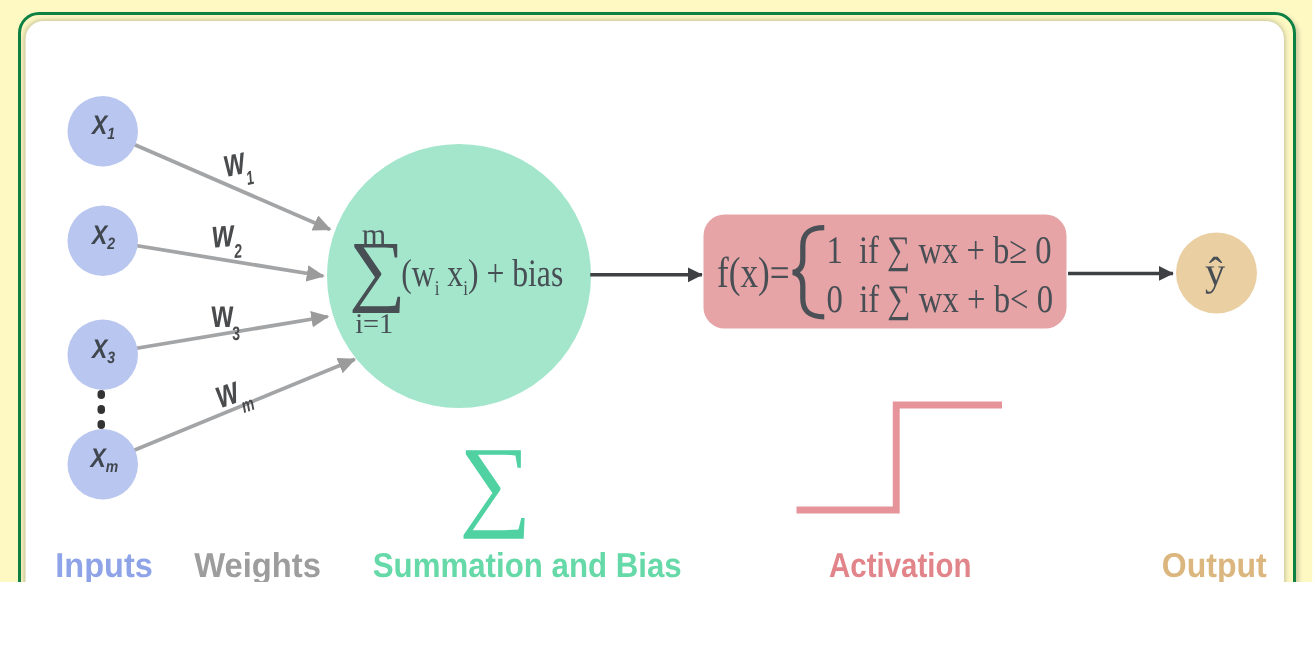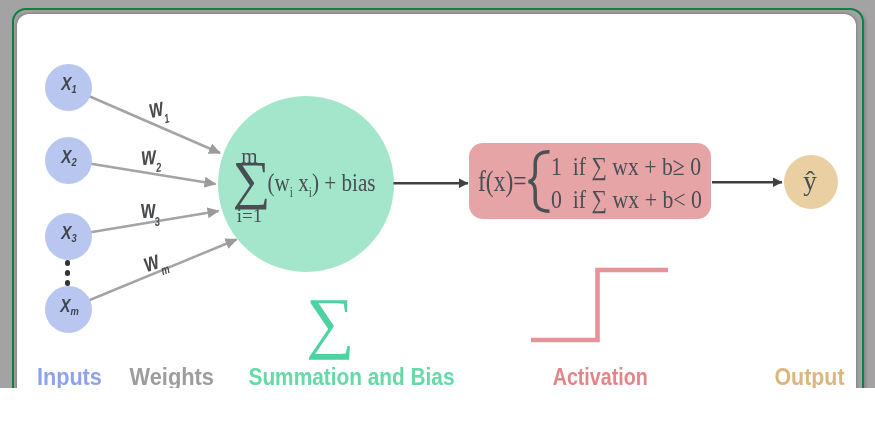--- a/index.html
+++ b/index.html
@@ -1,16 +1,16 @@
 <!DOCTYPE html>
 <html><head>
 <meta charset="utf-8">
 <style>
 html,body{margin:0;padding:0;background:#fff;}
-#stage{position:relative;width:875px;height:388px;overflow:hidden;background:#a3a3a3;
+#stage{position:relative;width:875px;height:388px;overflow:hidden;background:#fef9c3;
   font-family:"Liberation Sans",sans-serif;text-align:center;}
 .inner{position:absolute;left:16.5px;top:13.5px;width:839px;height:417px;border-radius:12px;
   background:#fff;box-shadow:0 0.5px 4px rgba(0,0,0,0.33);}
 .card{position:absolute;left:11.5px;top:8px;width:848px;height:425px;border:2.6px solid #0e8044;
   border-radius:14px;box-shadow:2px 2px 3px rgba(0,0,0,0.18);}
 .gcirc{position:absolute;left:218px;top:96px;width:176px;height:176px;border-radius:50%;
   background:#a4e6cc;}
 .ncirc{position:absolute;border-radius:50%;background:#b9c6ef;width:47px;height:47px;}
 .pbox{position:absolute;left:469px;top:143px;width:242px;height:76px;border-radius:14px;
   background:#e6a4a7;}

